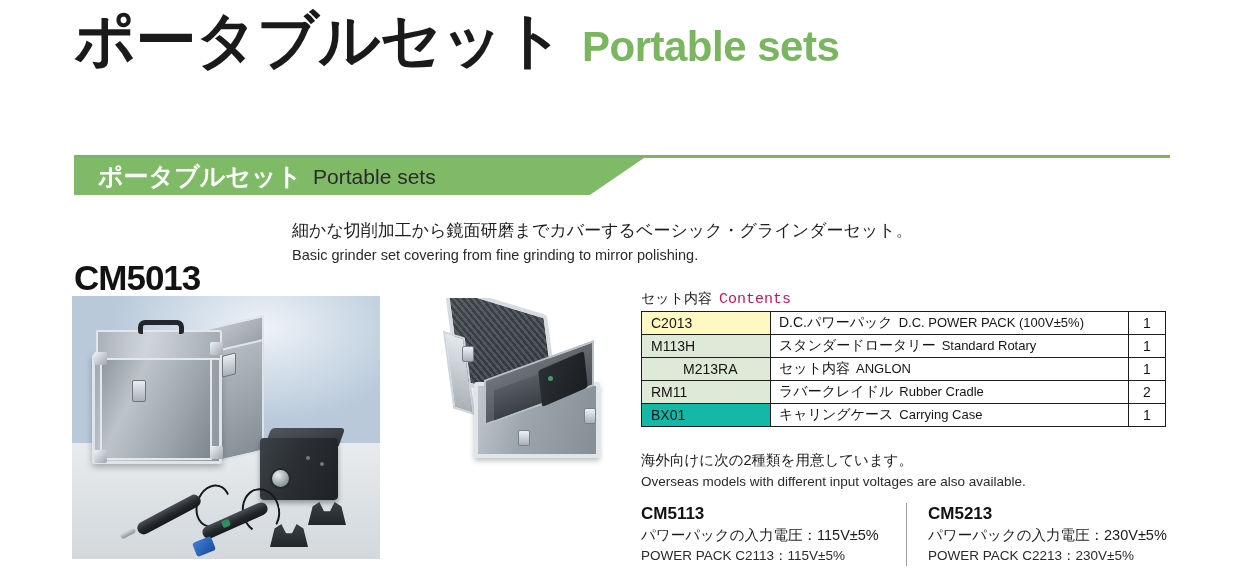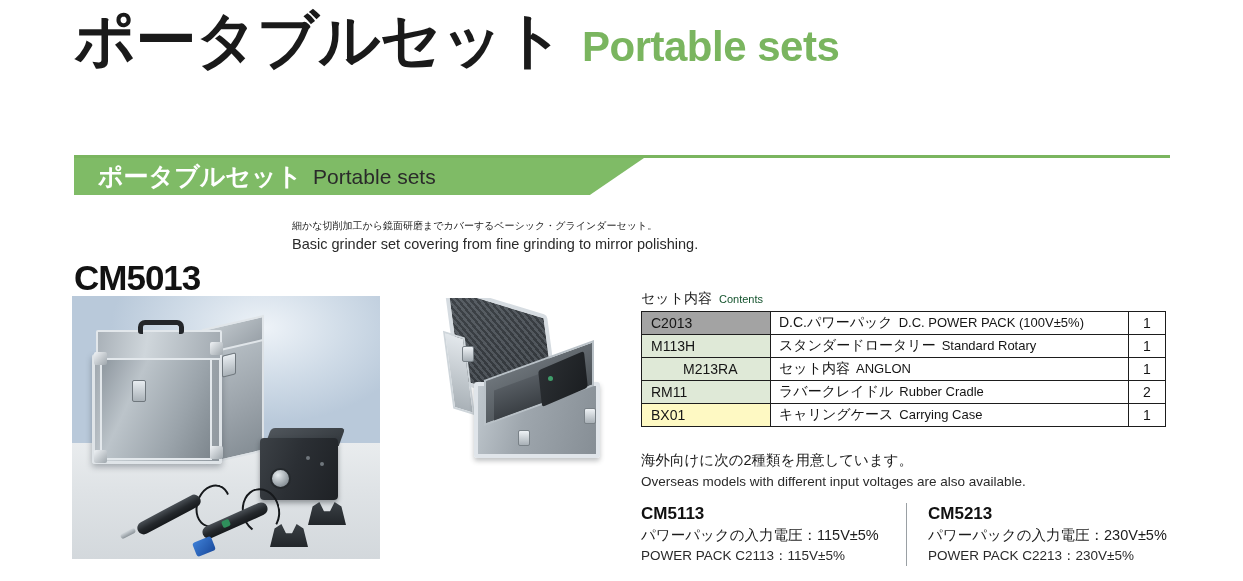--- a/index.html
+++ b/index.html
@@ -55,21 +55,21 @@
   }
 
   
   #model-block { position:absolute; left:74px; top:216px; }
   #model-code {
     font-size:35px; font-weight:bold; letter-spacing:-1px; color:#121212;
     line-height:1;
     margin-top:44px;
   }
   #model-desc { position:absolute; left:292px; top:218px; white-space:nowrap; }
-  #model-desc .jp { font-size:10px; color:#1d1d1d; line-height:1.5; }
+  #model-desc .jp { font-size:17px; color:#1d1d1d; line-height:1.5; }
   #model-desc .en { font-size:14.5px; color:#2a2a2a; line-height:1.6; }
 
   
   #photo-main {
     position:absolute; left:72px; top:296px;
     width:308px; height:263px;
     background:
       radial-gradient(ellipse 190px 120px at 62% 12%, #eef3f8 0%, #cfdbe7 45%, #b9c9da 80%),
       linear-gradient(#c3d1e0,#c3d1e0);
     overflow:hidden;
@@ -226,21 +226,21 @@
   #photo-open .latch2.a { left:82px; top:132px; }
   #photo-open .latch2.b { left:148px; top:110px; }
   #photo-open .latch2.c { left:26px; top:48px; }
 
   
   #contents-label {
     position:absolute; left:641px; top:290px;
     display:flex; align-items:baseline; gap:7px; white-space:nowrap;
   }
   #contents-label .jp { font-size:14px; color:#1d1d1d; }
-  #contents-label .en { font-size:11px; color:#14532d; }
+  #contents-label .en { font-size:15px; color:#be185d;font-family:Liberation Mono, monospace; }
 
   #contents-table {
     position:absolute; left:641px; top:311px;
     width:524px;
     border-collapse:collapse;
     table-layout:fixed;
   }
   #contents-table td {
     border:1px solid #1d1d1d;
     height:23px; padding:0 0 1px 0;
@@ -337,21 +337,21 @@
 </div>
 
 <div id="contents-label">
   <span class="jp">セット内容</span>
   <span class="en">Contents</span>
 </div>
 
 <table id="contents-table">
   <tbody>
     <tr>
-      <td class="code" style="background: #a3a3a3;">C2013</td>
+      <td class="code" style="background: #fef9c3;">C2013</td>
       <td class="name">
         <span class="jp">D.C.パワーパック</span><span class="en">D.C. POWER PACK (100V±5%)</span>
       </td>
       <td class="qty">1</td>
     </tr>
     <tr>
       <td class="code" style="background: rgb(223, 233, 215);">M113H</td>
       <td class="name">
         <span class="jp">スタンダードロータリー</span><span class="en">Standard Rotary</span>
       </td>
@@ -365,21 +365,21 @@
       <td class="qty">1</td>
     </tr>
     <tr>
       <td class="code" style="background: rgb(223, 233, 215);">RM11</td>
       <td class="name">
         <span class="jp">ラバークレイドル</span><span class="en">Rubber Cradle</span>
       </td>
       <td class="qty">2</td>
     </tr>
     <tr>
-      <td class="code" style="background: #fef9c3;">BX01</td>
+      <td class="code" style="background: #14b8a6;">BX01</td>
       <td class="name">
         <span class="jp">キャリングケース</span><span class="en">Carrying Case</span>
       </td>
       <td class="qty">1</td>
     </tr>
   </tbody>
 </table>
 
 <div id="overseas-note">
   <div class="jp">海外向けに次の2種類を用意しています。</div>

